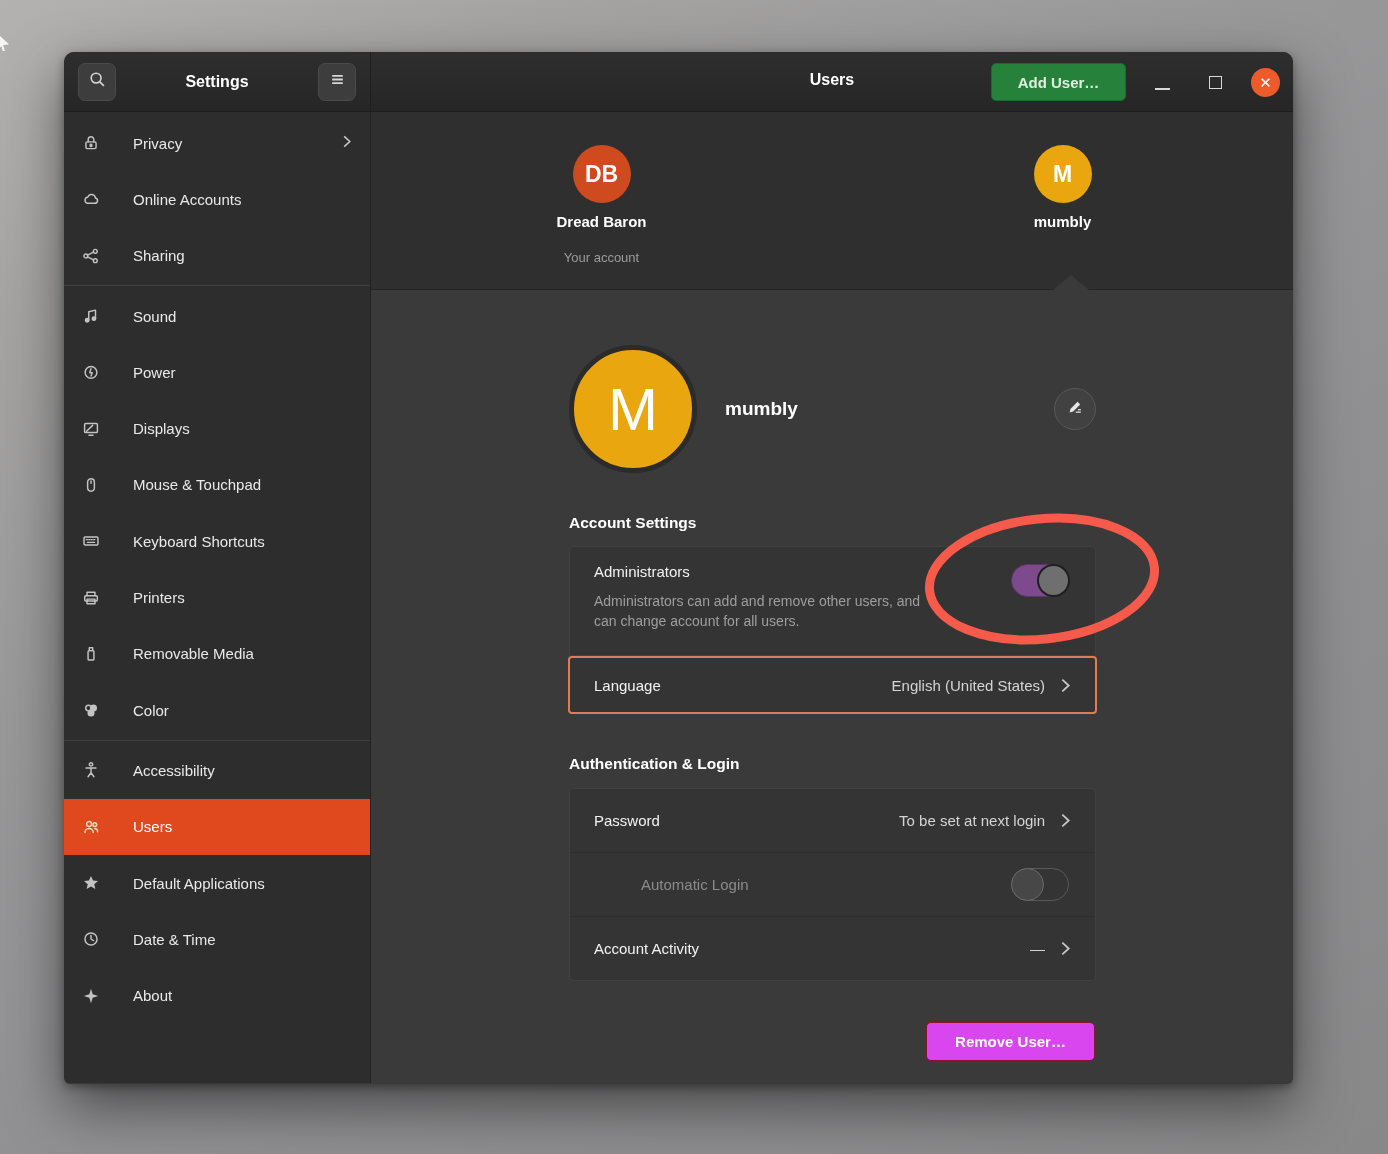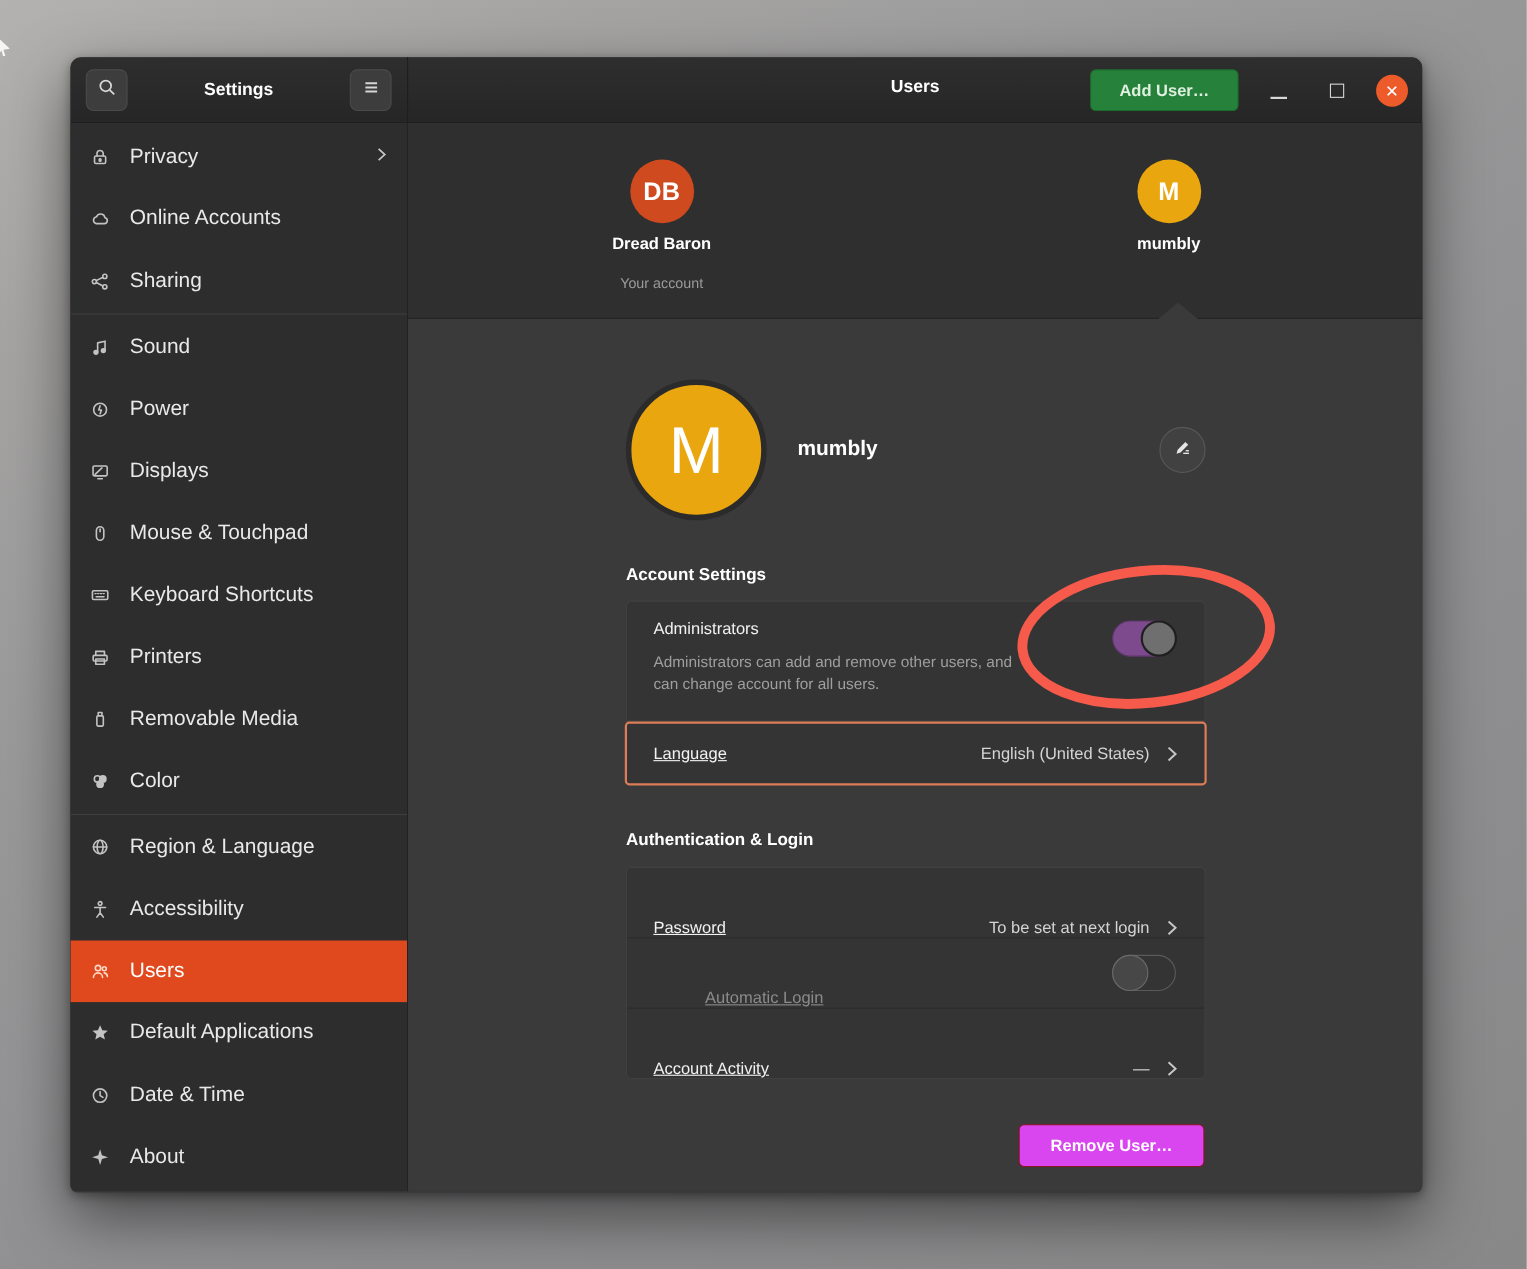--- a/index.html
+++ b/index.html
@@ -35,22 +35,22 @@
     border:1.5px solid #d8d8d8; cursor:pointer; }
   .wc-close { position:absolute; left:880px; top:16px; width:29px; height:29px; border-radius:50%;
     background:#ec5b29; color:#ffffff; display:flex; align-items:center; justify-content:center;
     font-size:15px; font-weight:700; cursor:pointer; }
 
   
   .win-body { display:flex; height:971px; }
 
   .sidebar { width:307px; flex:0 0 307px; background:#2d2d2d; border-right:1px solid #222222;
     border-radius:0 0 0 6px; padding-top:3px; overflow:hidden; }
-  .side-item { height:56.3px; display:flex; align-items:center; gap:16px;
-    padding:0 18px 0 16px; color:#e9e9e9; font-size:19px; cursor:pointer; }
+  .side-item { height:56.3px; display:flex; align-items:center; gap:31px;
+    padding:0 18px 0 16px; color:#e9e9e9; font-size:15px; cursor:pointer; }
   .side-item .icn { width:22px; flex:0 0 22px; display:flex; justify-content:center; color:#c3c3c3; }
   .side-item.selected { background:#e0491e; color:#ffffff; }
   .side-item.selected .icn { color:#ffd9c9; }
   .side-chev { margin-left:auto; color:#c9c9c9; }
   .side-sep { height:1px; background:#3e3e3e; margin:1.5px 0; }
 
   .main { flex:1; position:relative; background:#3a3a3a; border-radius:0 0 6px 0; }
 
   
   .strip { position:relative; height:178px; background:#2f2f2f; border-bottom:1px solid #242424; display:flex; }
@@ -84,27 +84,27 @@
   .toggle { position:absolute; width:58px; height:33px; border-radius:17px; cursor:pointer; }
   .toggle .knob { position:absolute; width:33px; height:33px; border-radius:50%; top:-1px; }
   .toggle-on { right:26px; top:17px; background:#7d4a8d; border:1px solid #5b3769; }
   .toggle-on .knob { right:-2px; background:#6f6f6f; border:2px solid #1f1f1f; }
   .toggle-off { right:26px; top:15px; background:#343434; border:1px solid #5a5a5a; }
   .toggle-off .knob { left:-1px; background:#474747; border:1px solid #6a6a6a; }
 
   .row-language { position:absolute; left:197px; top:366px; width:529px; height:58px;
     background:#343434; border:2px solid #dc7d58; border-radius:4px;
     display:flex; align-items:center; padding:0 24px; cursor:pointer; }
-  .row-label { font-size:15px; color:#f2f2f2;text-decoration:underline; }
+  .row-label { font-size:15px; color:#f2f2f2; }
   .row-label.dim { color:#8b8b8b;margin-left:47px; }
   .row-value { margin-left:auto; font-size:15px; color:#d4d4d4; }
   .row-chev { margin-left:15px; display:flex; }
 
   .card-auth { top:498px; height:193px; display:flex; flex-direction:column; }
-  .auth-row { position:relative; flex:1; display:flex; align-items:flex-end; padding:0 24px; cursor:pointer; }
+  .auth-row { position:relative; flex:1; display:flex; align-items:center; padding:0 24px; cursor:pointer; }
   .auth-row + .auth-row { border-top:1px solid #2c2c2c; }
 
   .remove-btn { position:absolute; left:555px; top:732px; width:169px; height:39px;
     background:#d946ef; border:1px solid #8e1323; border-radius:5px; color:#ffffff;
     font-size:15px; font-weight:600; display:flex; align-items:center; justify-content:center; cursor:pointer; }
 
   .annotation { position:absolute; left:0; top:0; pointer-events:none; }
 </style>
 </head>
 <body>
@@ -251,30 +251,20 @@
                 <circle cx="10.2" cy="6.3" r="2.5" fill="currentColor"></circle>
                 <circle cx="8" cy="10.6" r="2.5" fill="currentColor"></circle>
               </svg>
             </span>
     <span class="lbl">Color</span>
   </div>
           <div class="side-sep"></div>
           <div class="side-item">
     <span class="icn">
               <svg width="18" height="18" viewBox="0 0 16 16" stroke="currentColor" stroke-width="1.3" fill="none" stroke-linecap="round" stroke-linejoin="round">
-                <circle cx="8" cy="8" r="5.4"></circle>
-                <ellipse cx="8" cy="8" rx="2.4" ry="5.4"></ellipse>
-                <path d="M2.6 8 h10.8"></path>
-              </svg>
-            </span>
-    <span class="lbl">Region &amp; Language</span>
-  </div>
-          <div class="side-item">
-    <span class="icn">
-              <svg width="18" height="18" viewBox="0 0 16 16" stroke="currentColor" stroke-width="1.3" fill="none" stroke-linecap="round" stroke-linejoin="round">
                 <circle cx="8" cy="3" r="1.5"></circle>
                 <path d="M3.6 6.2 h8.8 M8 6.2 v4.2 M8 10.4 L5.4 14 M8 10.4 L10.6 14"></path>
               </svg>
             </span>
     <span class="lbl">Accessibility</span>
   </div>
           <div class="side-item selected">
     <span class="icn">
               <svg width="18" height="18" viewBox="0 0 16 16" stroke="currentColor" stroke-width="1.3" fill="none" stroke-linecap="round" stroke-linejoin="round">
                 <circle cx="6.3" cy="5.4" r="2.2"></circle>

